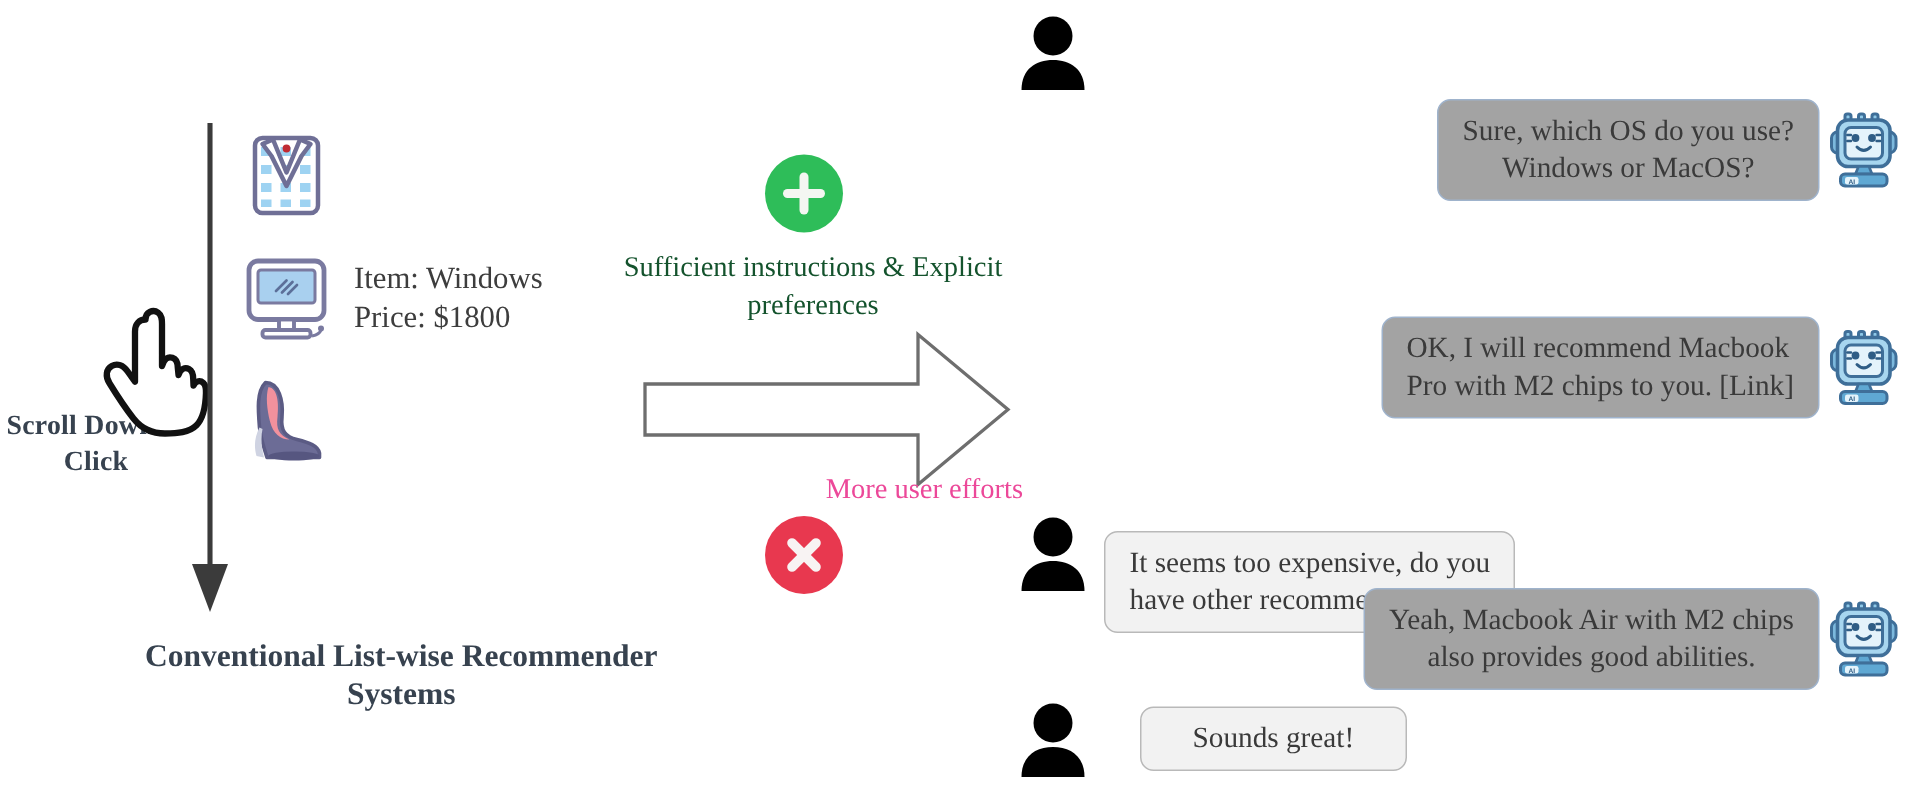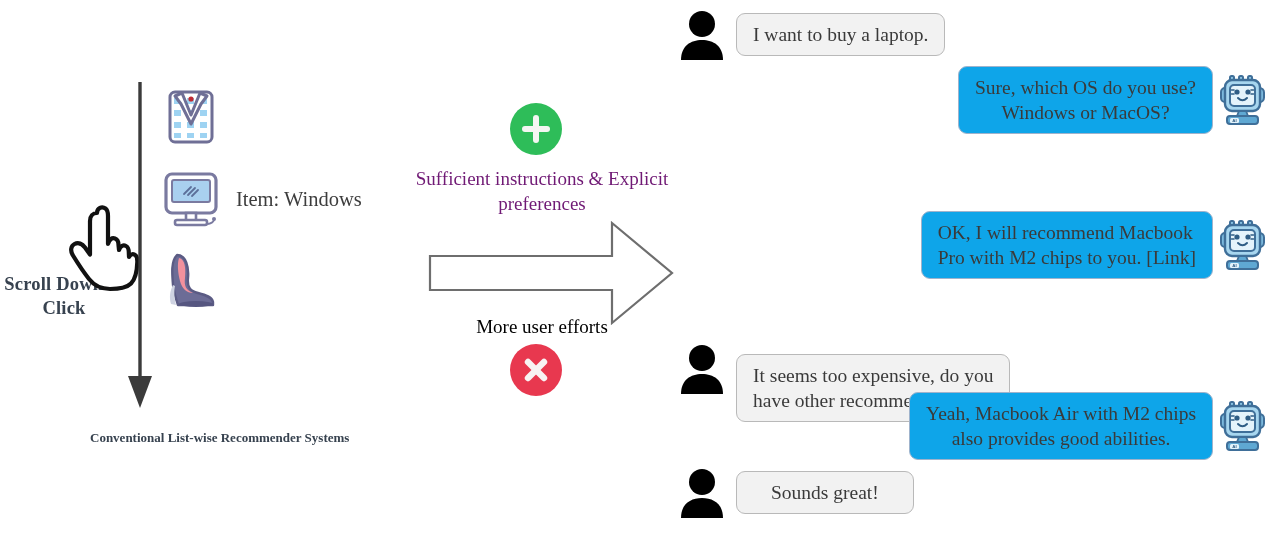--- a/index.html
+++ b/index.html
@@ -16,54 +16,54 @@
 
   #hand-cursor{position:absolute;left:64px;top:204px;width:76px;height:86px;}
 
   #down-arrow{position:absolute;left:114px;top:80px;width:52px;height:330px;}
 
   .item-row{position:absolute;left:160px;display:flex;align-items:center;}
   .item-icon{width:62px;height:66px;flex:0 0 62px;margin-right:14px;}
   .item-text{font-size:20.5px;line-height:26px;color:#3d3d3d;white-space:nowrap;}
   .item-text .ln{display:block;}
 
-  #list-caption{position:absolute;left:90px;top:425px;width:355px;text-align:left;
-     font-weight:bold;font-size:13px;line-height:25px;color:#37424f;}
+  #list-caption{position:absolute;left:90px;top:425px;width:355px;text-align:center;
+     font-weight:bold;font-size:21px;line-height:25px;color:#37424f;}
 
   
   #middle-panel{position:absolute;left:410px;top:0;width:265px;height:540px;}
 
   .circ-badge{position:absolute;border-radius:50%;display:flex;
      align-items:center;justify-content:center;}
   #plus-badge{left:100px;top:103px;width:52px;height:52px;background:#2ebd59;}
   #cross-badge{left:100px;top:344px;width:52px;height:52px;background:#e8384f;}
 
   #pos-text{position:absolute;left:-8px;top:166px;width:280px;text-align:center;
-     color:#701a75;font-size:19px;line-height:25px;}
-  #neg-text{position:absolute;left:-8px;top:314px;width:280px;text-align:center;
-     color:#000000;font-size:19px;line-height:25px;}
+     color:#14532d;font-size:19px;line-height:25px;}
+  #neg-text{position:absolute;left:-8px;top:314px;width:280px;text-align:right;
+     color:#ec4899;font-size:19px;line-height:25px;}
 
   #big-arrow{position:absolute;left:16px;top:218px;width:250px;height:110px;}
 
   
   #chat-panel{position:absolute;left:672px;top:0;width:599px;height:540px;}
 
   .msg{position:absolute;display:flex;align-items:center;}
   .msg.user{left:4px;}
   .msg.bot{right:2px;flex-direction:row;}
 
   .avatar{width:52px;height:52px;flex:0 0 52px;}
   .avatar.user-av{margin-right:8px;}
   .robot-av{width:50px;height:52px;flex:0 0 50px;margin-left:6px;}
 
   .bubble{border-radius:9px;box-sizing:border-box;
      font-size:19.5px;line-height:25px;color:#3a3a3a;
      padding:8px 16px;text-align:center;white-space:pre-line;}
   .bubble.user-b{background:#f2f2f2;border:1.4px solid #b9b9b9;}
-  .bubble.bot-b{background:#0ea5e9;border:1.4px solid #9fb3cc;}
+  .bubble.bot-b{background:#a3a3a3;border:1.4px solid #9fb3cc;}
 
   svg{display:block;overflow:visible;}
 </style>
 </head>
 <body>
 
 <div id="left-panel">
 
   <div id="scroll-label" class="nosel">Scroll Down
 &amp; Click</div>
@@ -123,20 +123,21 @@
             <line x1="32" y1="30" x2="38" y2="24"></line>
         </g>
         <rect x="26" y="47" width="10" height="8" fill="#ffffff" stroke="#7a7aa0" stroke-width="2.6"></rect>
         <rect x="15" y="54" width="32" height="5" rx="2" fill="#ffffff" stroke="#7a7aa0" stroke-width="2.6"></rect>
         <path d="M48 58 q5 -1 6 -4" stroke="#7a7aa0" stroke-width="2" fill="none"></path>
         <circle cx="54" cy="53" r="2" fill="#7a7aa0"></circle>
       </svg>
     </span>
     <span class="item-text">
       <span class="ln">Item: Windows</span>
+      <span class="ln">Price:  $1800</span>
     </span>
   </div>
 
   <div class="item-row" style="top:247px;">
     <span class="item-icon">
       <svg viewBox="0 0 62 66" width="62" height="66">
         <path d="M17 8 C26 8 29 20 28 31 C27 40 30 44 38 46 C46 48 52 50 53 55
                  L53 58 L18 58 C16 52 14 46 13 38 C12 26 11 14 17 8 Z" fill="#6c6c96" stroke="#5b5b84" stroke-width="2.4" stroke-linejoin="round"></path>
         <path d="M19 11 C25 12 26 21 25 31 C24 39 26 43 33 46
                  C27 46 22 42 20 34 C18 26 17 17 19 11 Z" fill="#f2919d"></path>
@@ -185,21 +186,20 @@
 
 <div id="chat-panel">
 
   <div class="msg user" style="top:8px;">
     <span class="avatar user-av">
       <svg viewBox="0 0 52 52" width="52" height="52">
         <circle cx="26" cy="16" r="13" fill="#000000"></circle>
         <path d="M5 52 C5 38 14.5 32 26 32 C37.5 32 47 38 47 52 Z" fill="#000000"></path>
       </svg>
     </span>
-    <span class="bubble user-b">I want to buy a laptop.</span>
   </div>
 
   <div class="msg bot" style="top:66px;">
     <span class="bubble bot-b">Sure, which OS do you use?
 Windows or MacOS?</span>
     <span class="robot-av">
       <svg viewBox="0 0 50 52" width="50" height="52">
         <g stroke="#3f6f99" stroke-width="2" fill="#8fc9e8">
           <rect x="11" y="2" width="4" height="5" rx="1.5"></rect>
           <rect x="20" y="2" width="4" height="5" rx="1.5"></rect>
@@ -293,21 +293,21 @@
             <line x1="32" y1="20" x2="34.5" y2="20"></line>
         </g>
         <path d="M20 37 L27 37 L29 42 L18 42 Z" fill="#5fa8d3" stroke="#3f6f99" stroke-width="1.8"></path>
         <rect x="8" y="42" width="31" height="8" rx="3" fill="#5fa8d3" stroke="#3f6f99" stroke-width="2"></rect>
         <rect x="11" y="44" width="9" height="5" rx="1.5" fill="#e4f3fb"></rect>
         <text x="15.5" y="48.4" font-family="'Liberation Sans',sans-serif" font-size="4.4" font-weight="bold" fill="#2f5d85" text-anchor="middle">AI</text>
       </svg>
     </span>
   </div>
 
-  <div class="msg user" style="top:466px;">
+  <div class="msg user" style="top:466px;gap:24px;">
     <span class="avatar user-av">
       <svg viewBox="0 0 52 52" width="52" height="52">
         <circle cx="26" cy="16" r="13" fill="#000000"></circle>
         <path d="M5 52 C5 38 14.5 32 26 32 C37.5 32 47 38 47 52 Z" fill="#000000"></path>
       </svg>
     </span>
     <span class="bubble user-b" style="padding:8px 34px;">Sounds great!</span>
   </div>
 </div>
 

